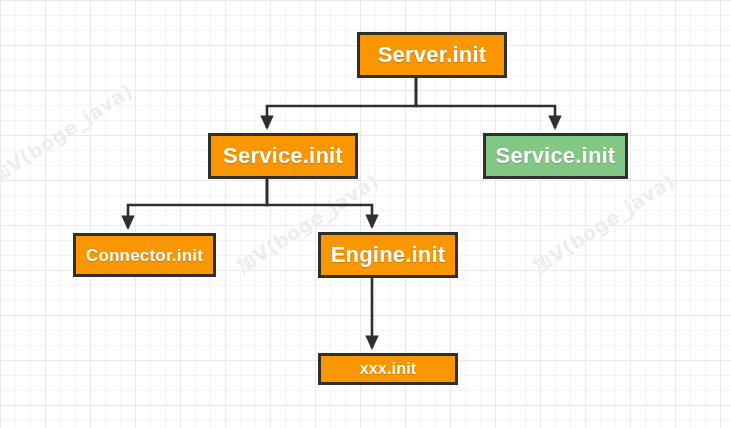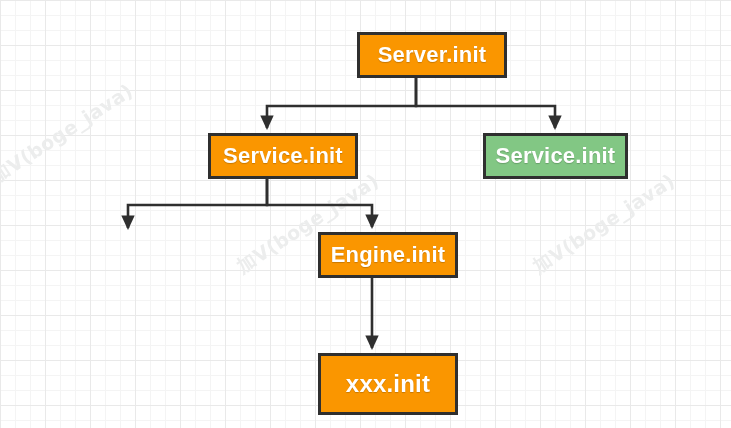--- a/index.html
+++ b/index.html
@@ -98,22 +98,25 @@
   </div>
 
   <div class="node orange" style="left:192px; top:133px; width:150px; height:46px; font-size:22px;">
     <span class="lbl">Service.init</span>
   </div>
 
   <div class="node green" style="left:483px; top:133px; width:145px; height:46px; font-size:22px;">
     <span class="lbl">Service.init</span>
   </div>
 
+  <div class="node orange" style="left:57px; top:233px; width:143px; height:44px; font-size:17px;">
+    <span class="lbl">Connector.init</span>
+  </div>
 
   <div class="node orange" style="left:302px; top:232px; width:140px; height:46px; font-size:22px;">
     <span class="lbl">Engine.init</span>
   </div>
 
-  <div class="node orange" style="left:302px; top:353px; width:140px; height:62px; font-size:24px;">
+  <div class="node orange" style="left:302px; top:353px; width:140px; height:32px; font-size:16px;">
     <span class="lbl">xxx.init</span>
   </div>
 
 </div>
 
 </body></html>

